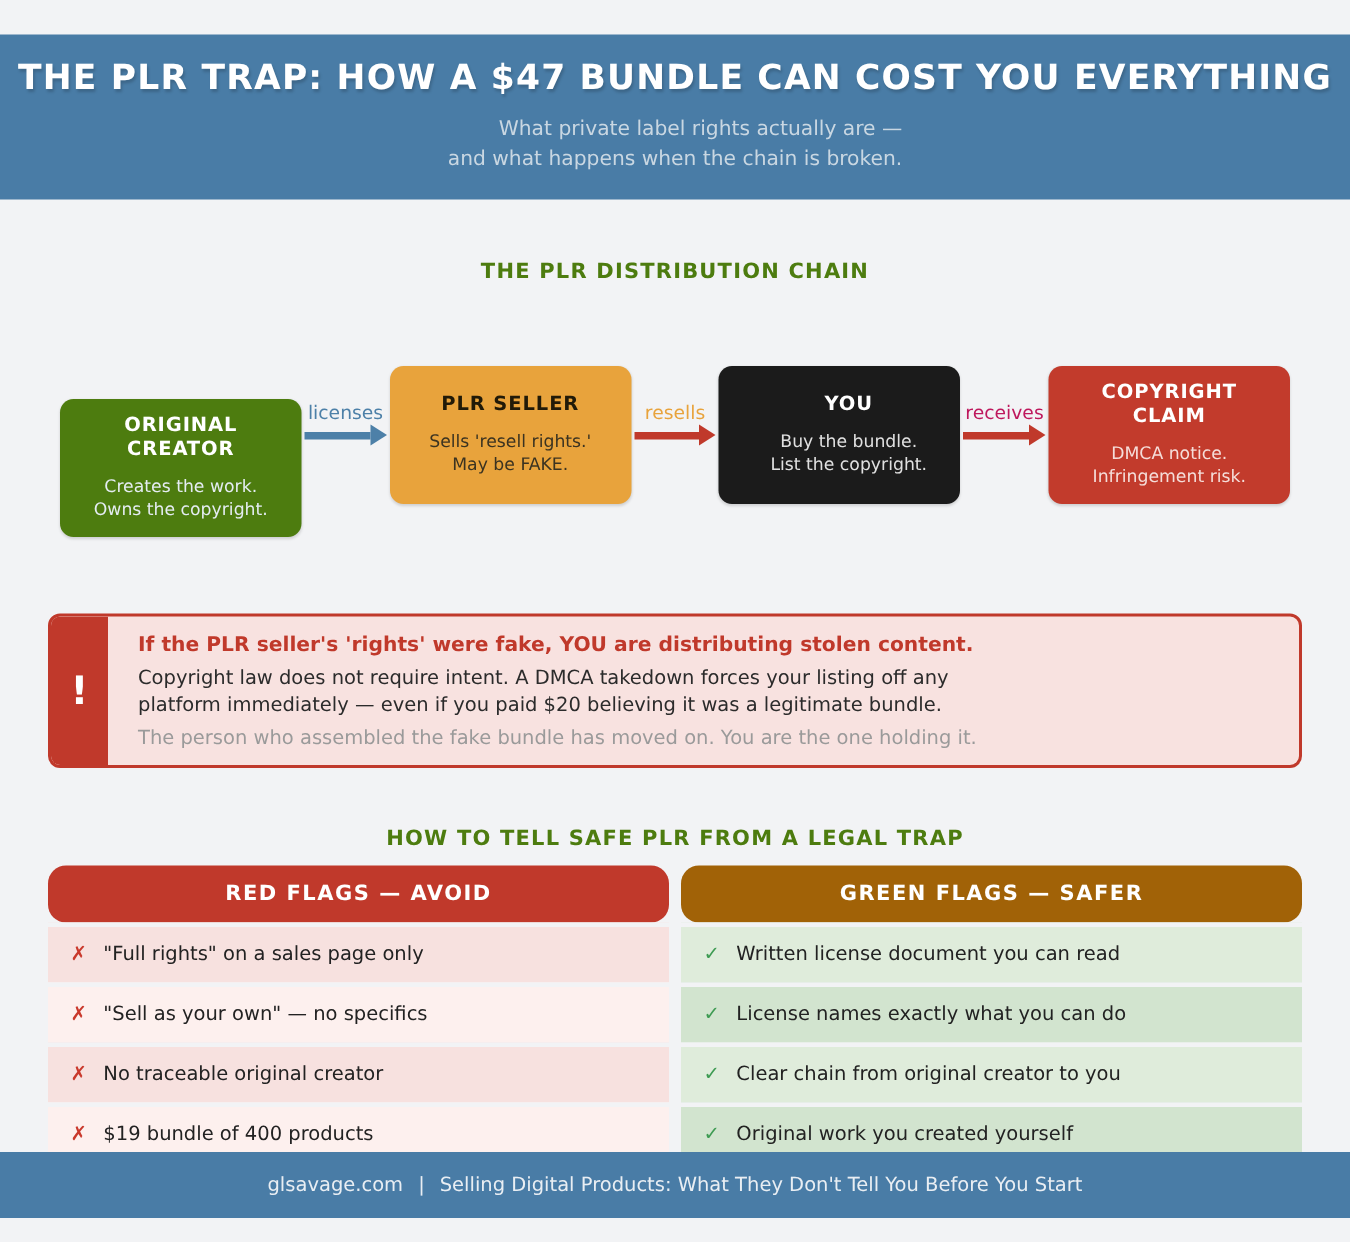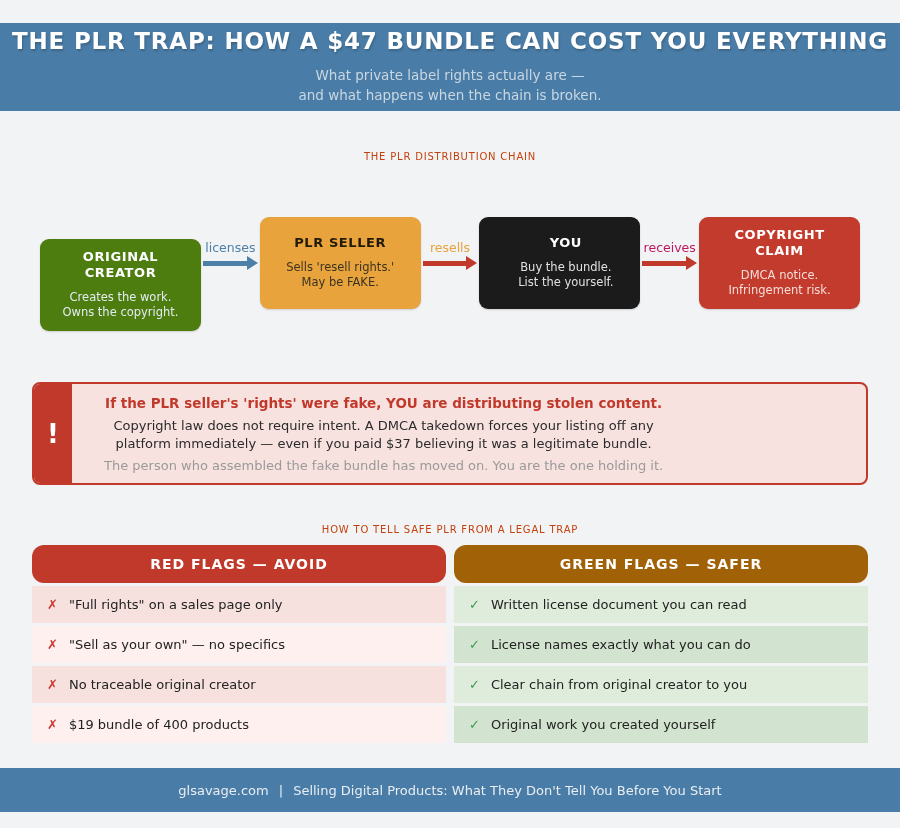--- a/index.html
+++ b/index.html
@@ -5,35 +5,35 @@
   * { box-sizing: border-box; margin: 0; padding: 0; }
   html, body { width: 900px; height: 828px; }
   body {
     font-family: "DejaVu Sans", "Liberation Sans", sans-serif;
     background: #f2f3f5;
     position: relative;
     overflow: hidden;
   }
   .top-strip { height: 23px; }
   .header {
-    height: 88px;
+    height: 110px;
     background: #497ca6;
     display: flex; flex-direction: column; align-items: center; justify-content: center;
-    text-align: center;
+    text-align: right;
   }
   .header h1 {
     color: #ffffff; font-size: 23px; font-weight: bold; letter-spacing: 0.8px;
     text-shadow: 1px 2px 2px rgba(0,0,0,0.18);
     margin-bottom: 12px;
   }
   .header .subtitle {
     color: #c9d7e2; font-size: 13.5px; line-height: 1.45; white-space: pre-line;
   }
   .section-heading {
-    text-align: center; font-size: 10px; font-weight: normal; color: #c2410c;
+    text-align: center; font-size: 14px; font-weight: bold; color: #4d7c0f;
     letter-spacing: 0.8px;
   }
   .chain-heading { margin-top: 40px; }
   .chain-row {
     margin: 33px 40px 0;
     display: flex; align-items: center;
   }
   .node {
     width: 161px; height: 92px; border-radius: 9px; flex: 0 0 161px;
     display: flex; flex-direction: column; align-items: center; justify-content: center;
@@ -60,21 +60,21 @@
     border: 2px solid #c0392b;
     border-radius: 8px;
     overflow: hidden;
     min-height: 94px;
   }
   .warning-strip {
     flex: 0 0 38px; background: #c0392b; color: #ffffff;
     display: flex; align-items: center; justify-content: center;
     font-size: 26px; font-weight: bold;
   }
-  .warning-content { padding: 11px 32px 10px; text-align: center; }
+  .warning-content { padding: 11px 20px 10px; }
   .warning-title { color: #c0392b; font-size: 13.5px; font-weight: bold; margin-bottom: 6px; }
   .warning-body { color: #2b2b2b; font-size: 13px; line-height: 1.4; white-space: pre-line; }
   .warning-note { color: #9a9a9a; font-size: 13px; margin-top: 5px; }
   .comp-heading { margin-top: 39px; }
   .columns { margin: 10px 32px 0; display: flex; gap: 8px; }
   .column { flex: 1; }
   .col-header {
     height: 38px; display: flex; align-items: center; justify-content: center;
     color: #ffffff; font-size: 14px; font-weight: bold; letter-spacing: 1px; border-radius: 12px;
   }
@@ -133,21 +133,21 @@
   <div class="arrow-zone">
     <div class="arrow-label" style="color: rgb(232, 163, 60);">resells</div>
     <div class="arrow-graphic">
       <div class="arrow-line" style="background: rgb(192, 57, 43);"></div>
       <div class="arrow-head" style="border-left-color: rgb(192, 57, 43);"></div>
     </div>
   </div>
   <div class="node" style="background: rgb(27, 27, 27); padding-left: 20px;">
     <div class="node-title" style="color: rgb(255, 255, 255);">YOU</div>
     <div class="node-body" style="color: rgb(224, 224, 224);">Buy the bundle.
-List the yourself.</div>
+List the copyright.</div>
   </div>
   <div class="arrow-zone">
     <div class="arrow-label" style="color: #be185d; text-align: center;">receives</div>
     <div class="arrow-graphic">
       <div class="arrow-line" style="background: rgb(192, 57, 43);"></div>
       <div class="arrow-head" style="border-left-color: rgb(192, 57, 43);"></div>
     </div>
   </div>
   <div class="node" style="background: rgb(194, 59, 44);">
     <div class="node-title" style="color: rgb(255, 255, 255);">COPYRIGHT
@@ -155,21 +155,21 @@
     <div class="node-body" style="color: rgb(245, 221, 217);">DMCA notice.
 Infringement risk.</div>
   </div>
 </div>
 
 <div class="warning">
   <div class="warning-strip">!</div>
   <div class="warning-content">
     <div class="warning-title">If the PLR seller's 'rights' were fake, YOU are distributing stolen content.</div>
     <div class="warning-body">Copyright law does not require intent. A DMCA takedown forces your listing off any
-platform immediately — even if you paid $37 believing it was a legitimate bundle.</div>
+platform immediately — even if you paid $20 believing it was a legitimate bundle.</div>
     <div class="warning-note">The person who assembled the fake bundle has moved on. You are the one holding it.</div>
   </div>
 </div>
 
 <h2 class="section-heading comp-heading">HOW TO TELL SAFE PLR FROM A LEGAL TRAP</h2>
 
 <div class="columns">
   <div class="column col-red">
     <div class="col-header">RED FLAGS — AVOID</div>
     <div class="col-row">

